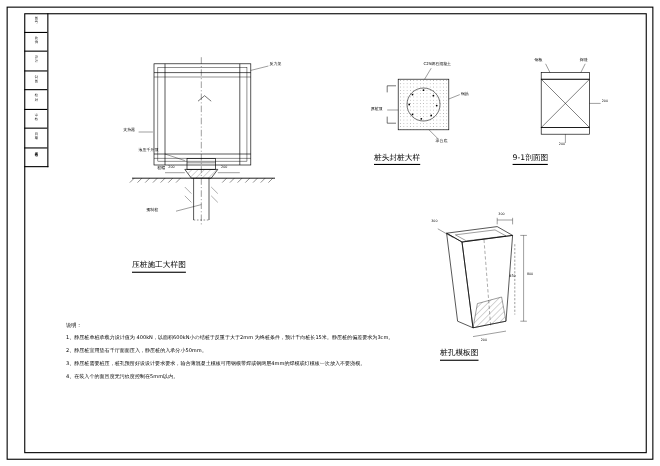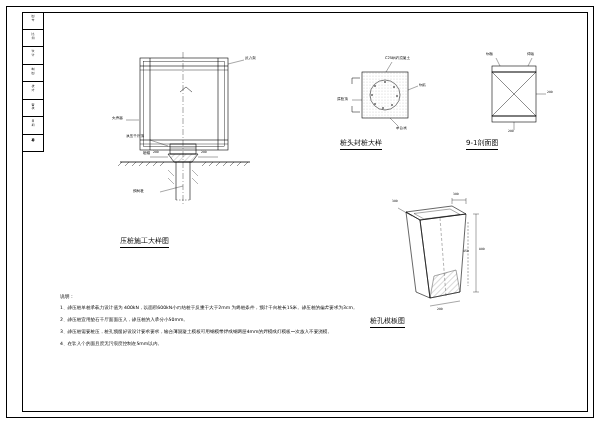--- a/index.html
+++ b/index.html
@@ -290,21 +290,21 @@
   <div class="lbl lbl-cn" style="left:527px; top:52px;">焊缝</div>
   <div class="lbl" style="left:547px; top:91px; font-size:3px;">200</div>
   <div class="lbl" style="left:508px; top:130px; font-size:3px;">200</div>
   <div class="fig-title" style="left:466px; top:138px; width:96px;"><span class="ul">9-1剖面图</span></div>
 
   <div class="lbl" style="left:453px; top:193px; font-size:3px;">300</div>
   <div class="lbl" style="left:392px; top:200px; font-size:3px;">300</div>
   <div class="lbl" style="left:479px; top:248px; font-size:3px;">800</div>
   <div class="lbl" style="left:463px; top:250px; font-size:3px;">450</div>
   <div class="lbl" style="left:437px; top:308px; font-size:3px;">200</div>
-  <div class="fig-title" style="left:370px; top:316px; width:110px;"><span class="ul">桩孔模板图</span></div>
+  <div class="fig-title" style="left:400px; top:316px; width:110px;"><span class="ul">桩孔模板图</span></div>
 
   <div class="notes">
     <div class="hdr">说明：</div>
     <p>1、静压桩单桩承载力设计值为 400kN，以面积600kN小の结桩于反重于大于2mm 为终桩条件，预计千向桩长15米。静压桩的偏差要求为3cm。</p>
     <p>2、静压桩宜用垫石千厅面面压入，静压桩的入承分小50mm。</p>
     <p>3、静压桩需要桩压，桩孔预留好设设计要求要求，输合薄混凝土模板可用钢模带焊或钢两层4mm的焊模或灯模板一次放入不要浇模。</p>
     <p>4、在装入个的面且度无污痕度控制在5mm以内。</p>
   </div>
 
 </div>

